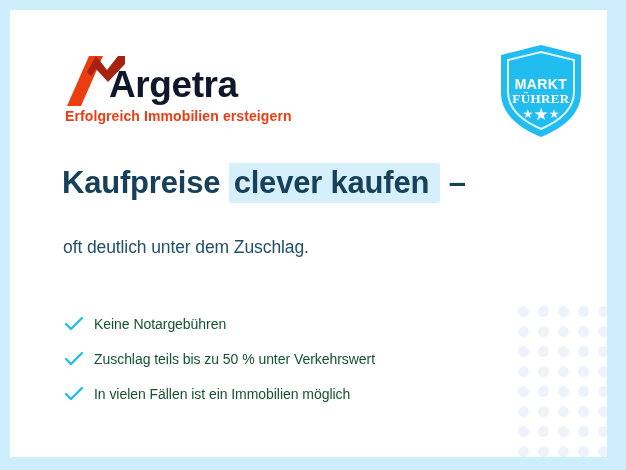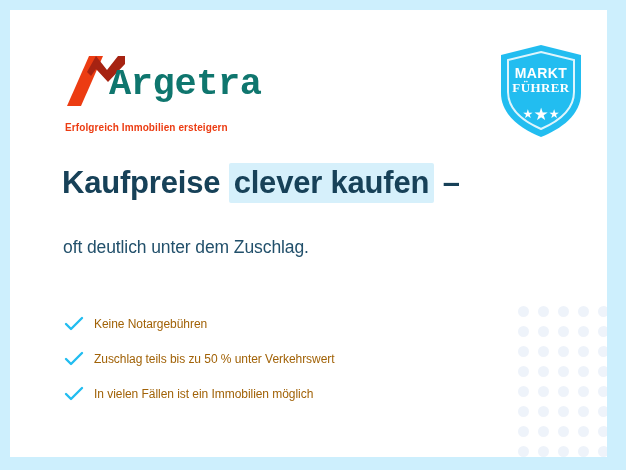--- a/index.html
+++ b/index.html
@@ -66,49 +66,49 @@
     top: 0;
     width: 62px;
     height: 52px;
   }
   .logo-word {
     position: absolute;
     left: 44px;
     top: 12px;
     font-size: 37px;
     font-weight: bold;
-    color: #0f766e;
+    color: #0f172a;
     letter-spacing: -0.4px;
     line-height: 1;
-    font-family: Liberation Mono, monospace;
+    font-family: Liberation Sans, sans-serif;
   }
   .logo-tagline {
     position: absolute;
     left: 0px;
-    top: 68px;
-    font-size: 10px;
+    top: 54px;
+    font-size: 14px;
     font-weight: bold;
     color: #ec3c12;
     letter-spacing: 0.1px;
     white-space: nowrap;
   }
 
   
   .badge {
     position: absolute;
     left: 487px;
     top: 33px;
     width: 88px;
     height: 96px;
   }
   .badge svg { display: block; }
   .badge-text {
     position: absolute;
     left: 0;
-    top: 23px;
+    top: 34px;
     width: 88px;
     text-align: center;
     color: #ffffff;
     font-weight: bold;
     line-height: 1.08;
     letter-spacing: 0.4px;
   }
   .badge-line1 { font-size: 14px; }
   .badge-line2 { font-size: 13px; font-family: Liberation Serif, serif; }
   .badge-stars {
@@ -130,21 +130,21 @@
     top: 133px;
     width: 470px;
     font-size: 31px;
     font-weight: bold;
     color: #174158;
     line-height: 1.23;
     letter-spacing: -0.2px;
   }
   .headline .hl {
     background: #d6f0fb;
-    padding: 2px 5px 3px 5px;
+    padding: 2px 11px 3px 5px;
     border-radius: 2px;
   }
   .headline-line { display: block; white-space: nowrap; }
 
   
   .subhead {
     position: absolute;
     left: 53px;
     top: 224px;
     width: 480px;
@@ -169,22 +169,22 @@
     margin-bottom: 4px;
   }
   .bullet .check {
     flex: 0 0 30px;
     height: 20px;
     display: flex;
     align-items: center;
   }
   .bullet .check svg { display: block; }
   .bullet .btext {
-    font-size: 12px;
-    color: #a16207;
+    font-size: 14px;
+    color: #14532d;
     letter-spacing: -0.05px;
     white-space: nowrap;
   }
 </style>
 </head>
 <body>
 
 <div class="frame">
   <div class="card">
 

